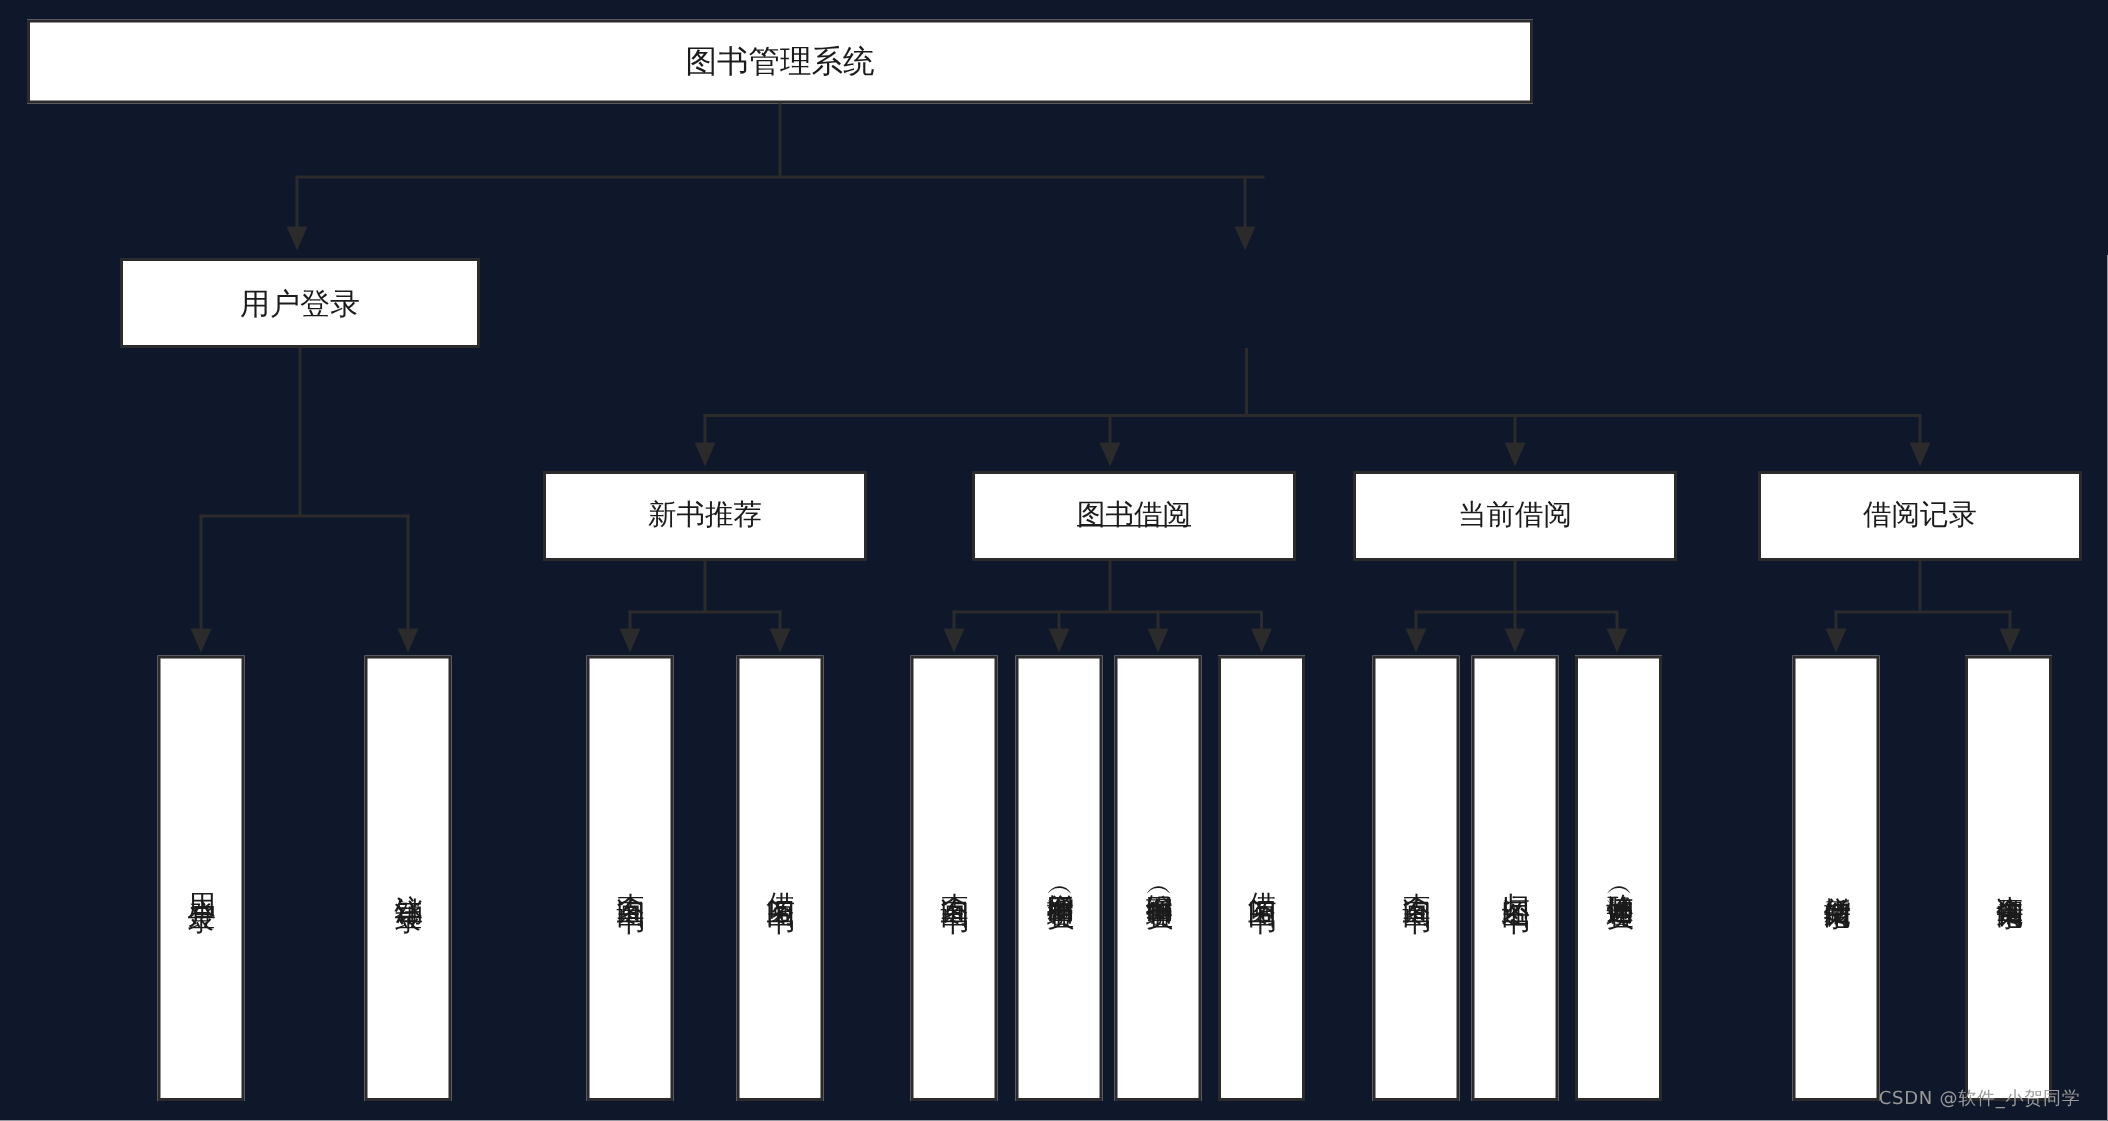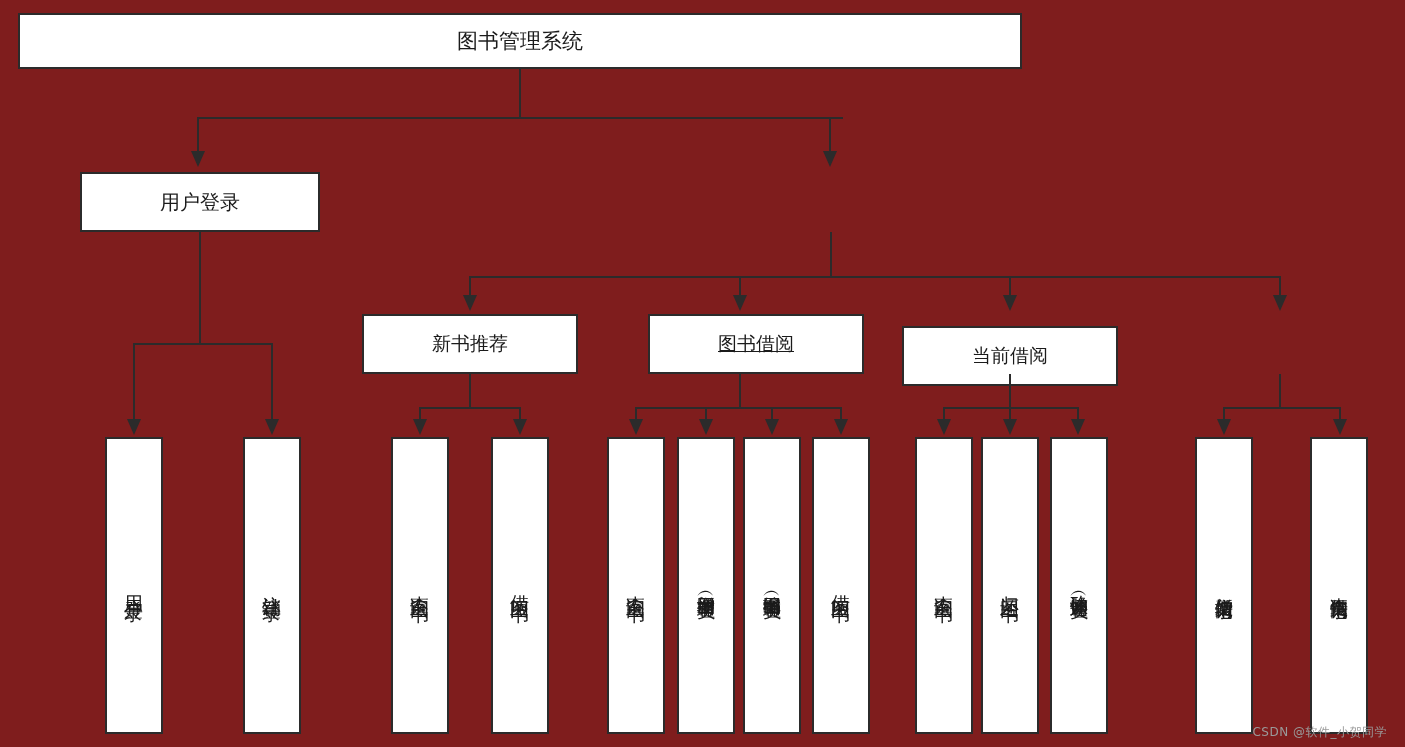--- a/index.html
+++ b/index.html
@@ -5,21 +5,21 @@
 <style>
   html,body{margin:0;padding:0;background:#ffffff;}
   body{
     font-family:"DejaVu Sans","Liberation Sans",sans-serif;
     color:#1b1b1b;
   }
   #canvas{
     position:relative;
     width:1405px;
     height:747px;
-    background:#7f1d1d;
+    background:#0f172a;
     overflow:hidden;
   }
   
   .node{
     position:absolute;
     box-sizing:border-box;
     border:2px solid #2b2b2b;
     background:#ffffff;
     display:flex;
     align-items:center;
@@ -135,22 +135,25 @@
 
   <div class="vline" style="left:1279px;top:276px;width:2px;height:21px;"></div>
   <div class="arrow" style="left:1273px;top:295px;"></div>
 
   <div class="node lvl2" style="left:362px;top:314px;width:216px;height:60px;">
     <span>新书推荐</span>
   </div>
   <div class="node lvl2" style="left:648px;top:314px;width:216px;height:60px;text-decoration:underline;">
     <span>图书借阅</span>
   </div>
-  <div class="node lvl2" style="left:902px;top:314px;width:216px;height:60px;margin-top:12px;">
+  <div class="node lvl2" style="left:902px;top:314px;width:216px;height:60px;">
     <span>当前借阅</span>
+  </div>
+  <div class="node lvl2" style="left:1172px;top:314px;width:216px;height:60px;">
+    <span>借阅记录</span>
   </div>
 
   <div class="vline" style="left:469px;top:374px;width:2px;height:34px;"></div>
   <div class="hline" style="left:419px;top:407px;width:102px;height:2px;"></div>
   <div class="vline" style="left:419px;top:407px;width:2px;height:14px;"></div>
   <div class="arrow" style="left:413px;top:419px;"></div>
   <div class="vline" style="left:519px;top:407px;width:2px;height:14px;"></div>
   <div class="arrow" style="left:513px;top:419px;"></div>
 
   <div class="leaf" style="left:391px;top:437px;width:58px;height:297px;">

